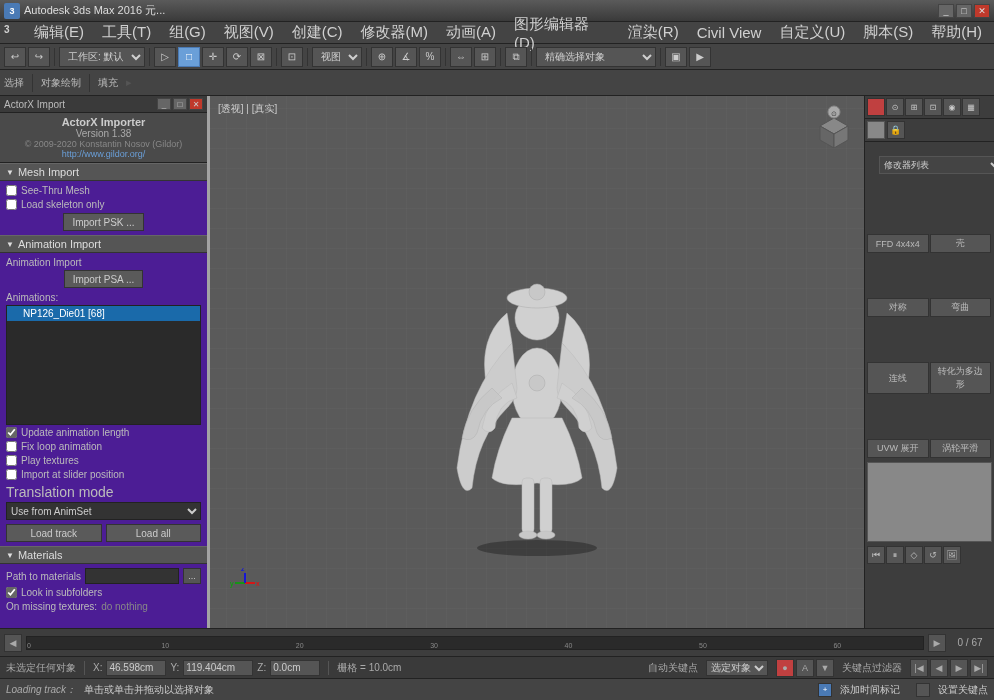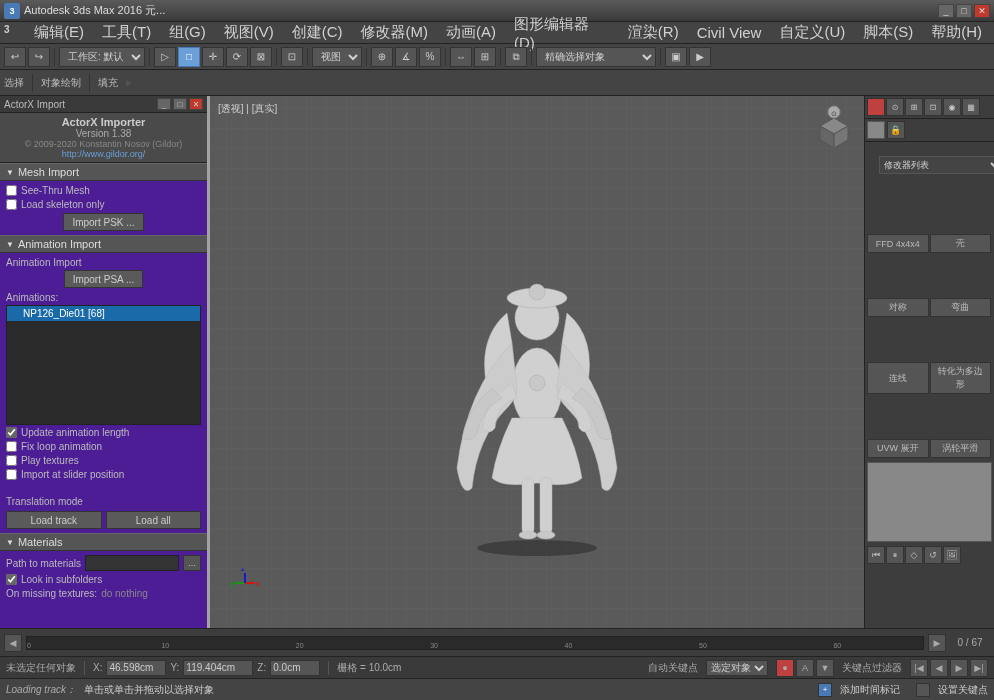--- a/index.html
+++ b/index.html
@@ -488,21 +488,26 @@
         <span class="panel-label">Fix loop animation</span>
       </div>
       <div class="panel-row">
         <input type="checkbox" class="panel-checkbox" style="">
         <span class="panel-label">Play textures</span>
       </div>
       <div class="panel-row">
         <input type="checkbox" class="panel-checkbox" style="">
         <span class="panel-label">Import at slider position</span>
       </div>
-      <div style="font-size:10px;color:#bbb;margin-top:16px;margin-bottom:2px;">Translation mode</div>
+      <div style="font-size:14px;color:#bbb;margin-top:4px;margin-bottom:2px;">Translation mode</div>
+      <select class="translation-select">
+        <option>Use from AnimSet</option>
+        <option>Use from PSA</option>
+        <option>Force mesh</option>
+      </select>
       <div style="display:flex;gap:4px;margin-top:4px;">
         <button class="panel-btn" style="flex:1;">Load track</button>
         <button class="panel-btn" style="flex:1;">Load all</button>
       </div>
     </div>
 
     <div class="collapsible-header">
       <span class="collapse-arrow">▼</span>
       <span>Materials</span>
     </div>

